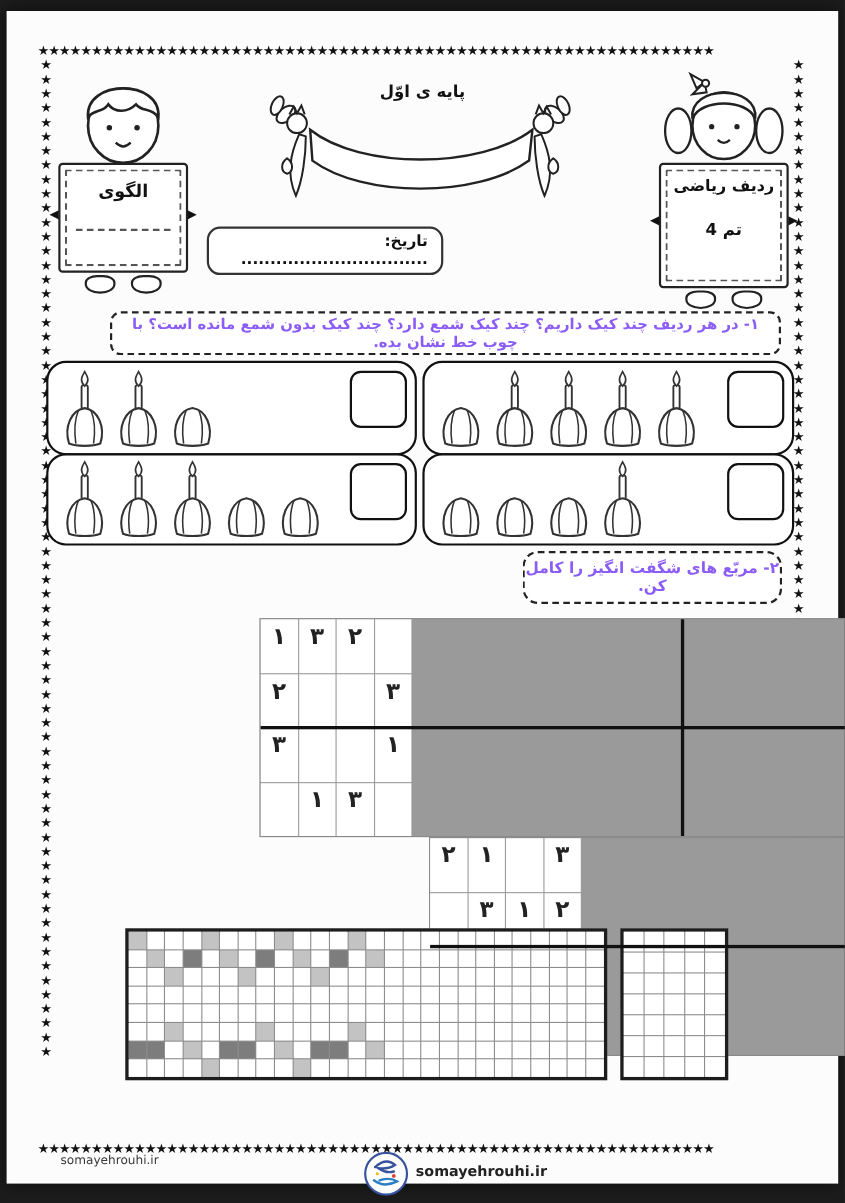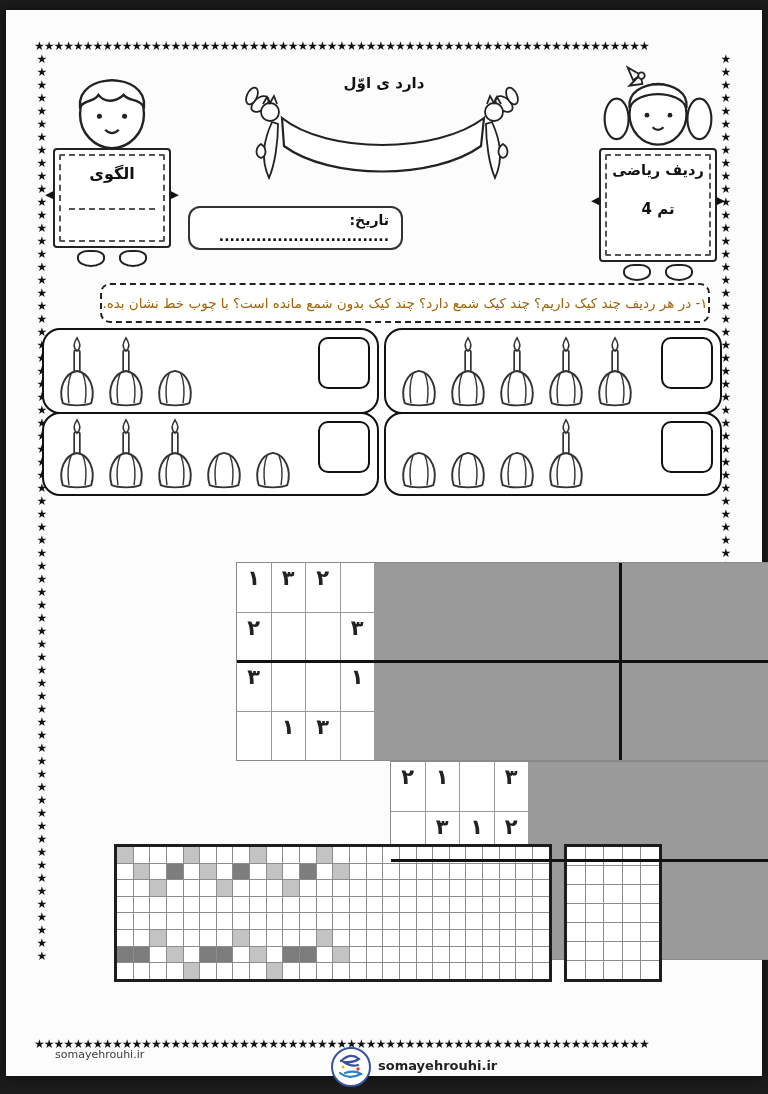--- a/index.html
+++ b/index.html
@@ -14,21 +14,21 @@
   
   .sign{position:relative;background:#fff;border:2.5px solid #222;border-radius:4px;}
   .sign-inner{position:absolute;inset:4px;border:2px dashed #555;border-radius:2px;}
   .sign-text{position:relative;z-index:2;text-align:center;font-weight:700;color:#111;direction:rtl;}
   .divider{position:absolute;left:12%;width:76%;border-top:2px dashed #555;z-index:2;}
   .hand{position:absolute;font-size:11px;color:#111;z-index:3;}
   .feet{display:flex;gap:14px;justify-content:center;margin-top:2px;}
   .shoe{width:24px;height:13px;border:2.2px solid #222;border-radius:40% 40% 50% 50%;background:#fff;}
   
   .field-box{background:#fff;border:2px solid #333;border-radius:10px;direction:rtl;display:flex;align-items:center;padding:0 12px;font-weight:700;font-size:14px;color:#111;}
-  .prompt-box{background:#fff;border:2px dashed #222;border-radius:10px;direction:rtl;display:flex;align-items:center;justify-content:center;font-weight:400;color:#a16207;text-align:left;}
+  .prompt-box{background:#fff;border:2px dashed #222;border-radius:10px;direction:rtl;display:flex;align-items:center;justify-content:center;font-weight:700;color:#8b5cf6;text-align:center;}
   
   .cake-box{border:2.5px solid #111;border-radius:18px;background:#fff;}
   .answer-box{position:absolute;top:7px;right:7px;width:48px;height:48px;border:2.5px solid #111;border-radius:10px;background:#fff;}
   .cakes{position:absolute;left:12px;right:64px;top:0;bottom:5px;display:flex;align-items:flex-end;gap:7px;}
   
   .magic-grid{display:grid;grid-template-columns:repeat(4,33.5px);grid-auto-rows:48.5px;gap:1px;background:#9a9a9a;border:1.5px solid #8a8a8a;position:relative;}
   .mcell{background:#fff;display:flex;justify-content:center;align-items:flex-start;padding-top:3px;font-size:21px;font-weight:700;color:#222;}
   .thick-v{position:absolute;top:0;bottom:0;left:50%;width:3px;margin-left:-1.5px;background:#111;z-index:2;}
   .thick-h{position:absolute;left:0;right:0;top:50%;height:3px;margin-top:-1.5px;background:#111;z-index:2;}
   
@@ -89,21 +89,21 @@
       <div class="hand" style="right:-10px;top:44px;">▶</div>
       <div class="sign-text" style="font-size:14.5px;padding-top:12px;">ردیف ریاضی</div>
       <div class="sign-text" style="font-size:15px;padding-top:22px;">تم 4</div>
     </div>
     <div class="feet">
         <div class="shoe"></div>
         <div class="shoe"></div>
       </div>
   </div>
 
-  <div class="abs" style="left:298px;top:74px;width:172px;text-align:center;font-weight:700;font-size:15px;color:#111;direction:rtl;">دارد ی اوّل</div>
+  <div class="abs" style="left:298px;top:74px;width:172px;text-align:center;font-weight:700;font-size:15px;color:#111;direction:rtl;">پایه ی اوّل</div>
   <svg class="abs" style="left:212px;top:82px;" width="340" height="130" viewBox="0 0 340 130">
     <path d="M70 36 C115 72 225 72 272 36 L269 64 C222 98 118 98 72 64 Z" fill="#fff" stroke="#222" stroke-width="2.2"></path>
     <g stroke="#222" fill="#fff" stroke-width="1.8">
       <ellipse cx="48" cy="22" rx="10" ry="6" transform="rotate(-40 48 22)"></ellipse>
       <ellipse cx="40" cy="14" rx="9" ry="5" transform="rotate(-65 40 14)"></ellipse>
       <circle cx="58" cy="30" r="9"></circle>
       <path d="M51 22 L55 15 L58 21 L62 14 L65 22" fill="none"></path>
       <path d="M60 40 C52 58 48 76 57 96 C63 82 66 60 66 42 Z"></path>
       <path d="M49 62 C43 66 43 74 49 76 C55 74 55 66 49 62 Z"></path>
     </g>
@@ -240,20 +240,21 @@
         </svg>
         <svg width="42" height="38" viewBox="0 36 44 40">
           <path d="M7 72 C2 56 9 40 22 38 C35 40 42 56 37 72 C30 75 14 75 7 72 Z" fill="#fff" stroke="#333" stroke-width="2"></path>
           <path d="M16 40 C12 50 12 62 13.5 72" fill="none" stroke="#333" stroke-width="1.5"></path>
           <path d="M28 40 C32 50 32 62 30.5 72" fill="none" stroke="#333" stroke-width="1.5"></path>
         </svg>
       </div>
     <div class="answer-box"></div>
   </div>
 
+  <div class="abs prompt-box" style="left:475px;top:501px;width:232px;height:44px;font-size:14px;border-radius:14px;">۲- مربّع های شگفت انگیز را کامل کن.</div>
 
   <div class="abs magic-grid" style="left:236px;top:562px;">
     <div class="thick-v"></div>
     <div class="thick-h"></div>
   <div class="mcell">۱</div>
       <div class="mcell">۳</div>
       <div class="mcell">۲</div>
       <div class="mcell"></div>
       <div class="mcell">۲</div>
       <div class="mcell"></div>

